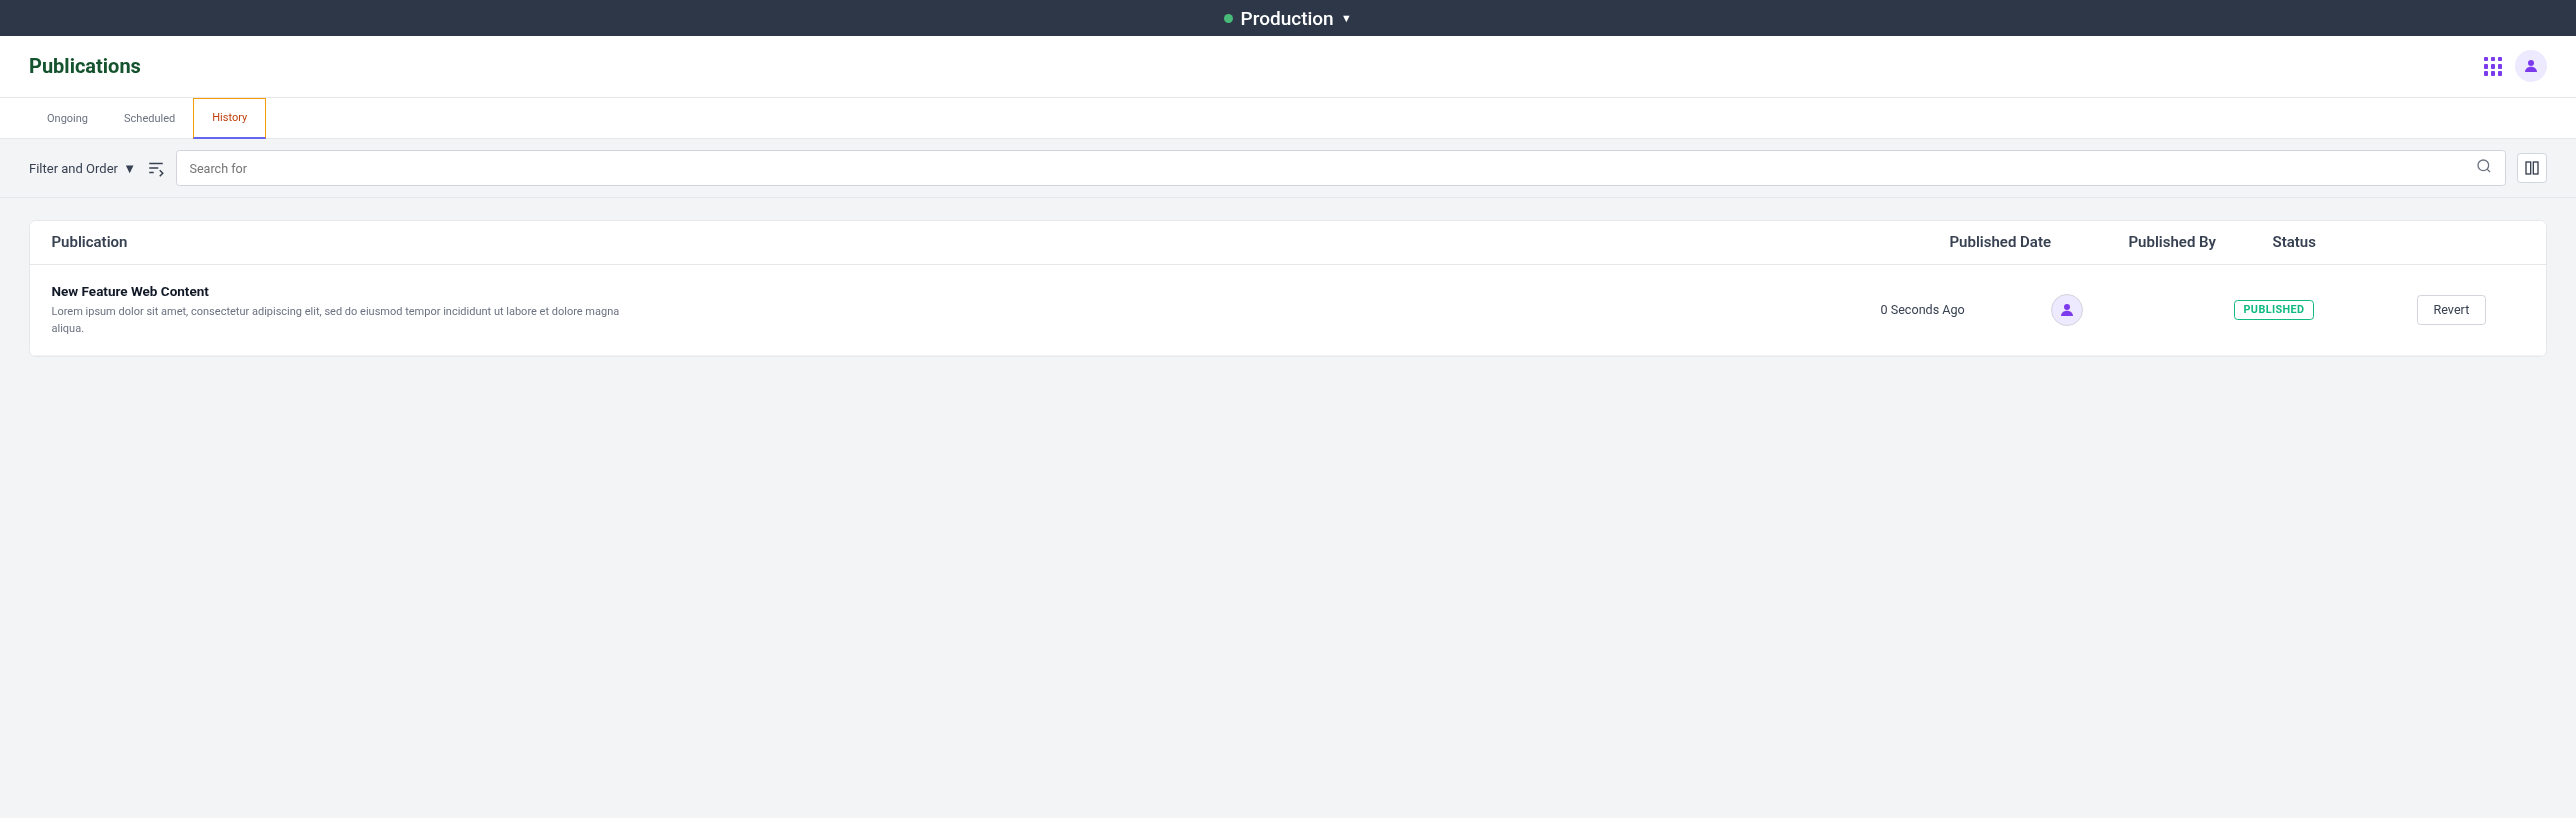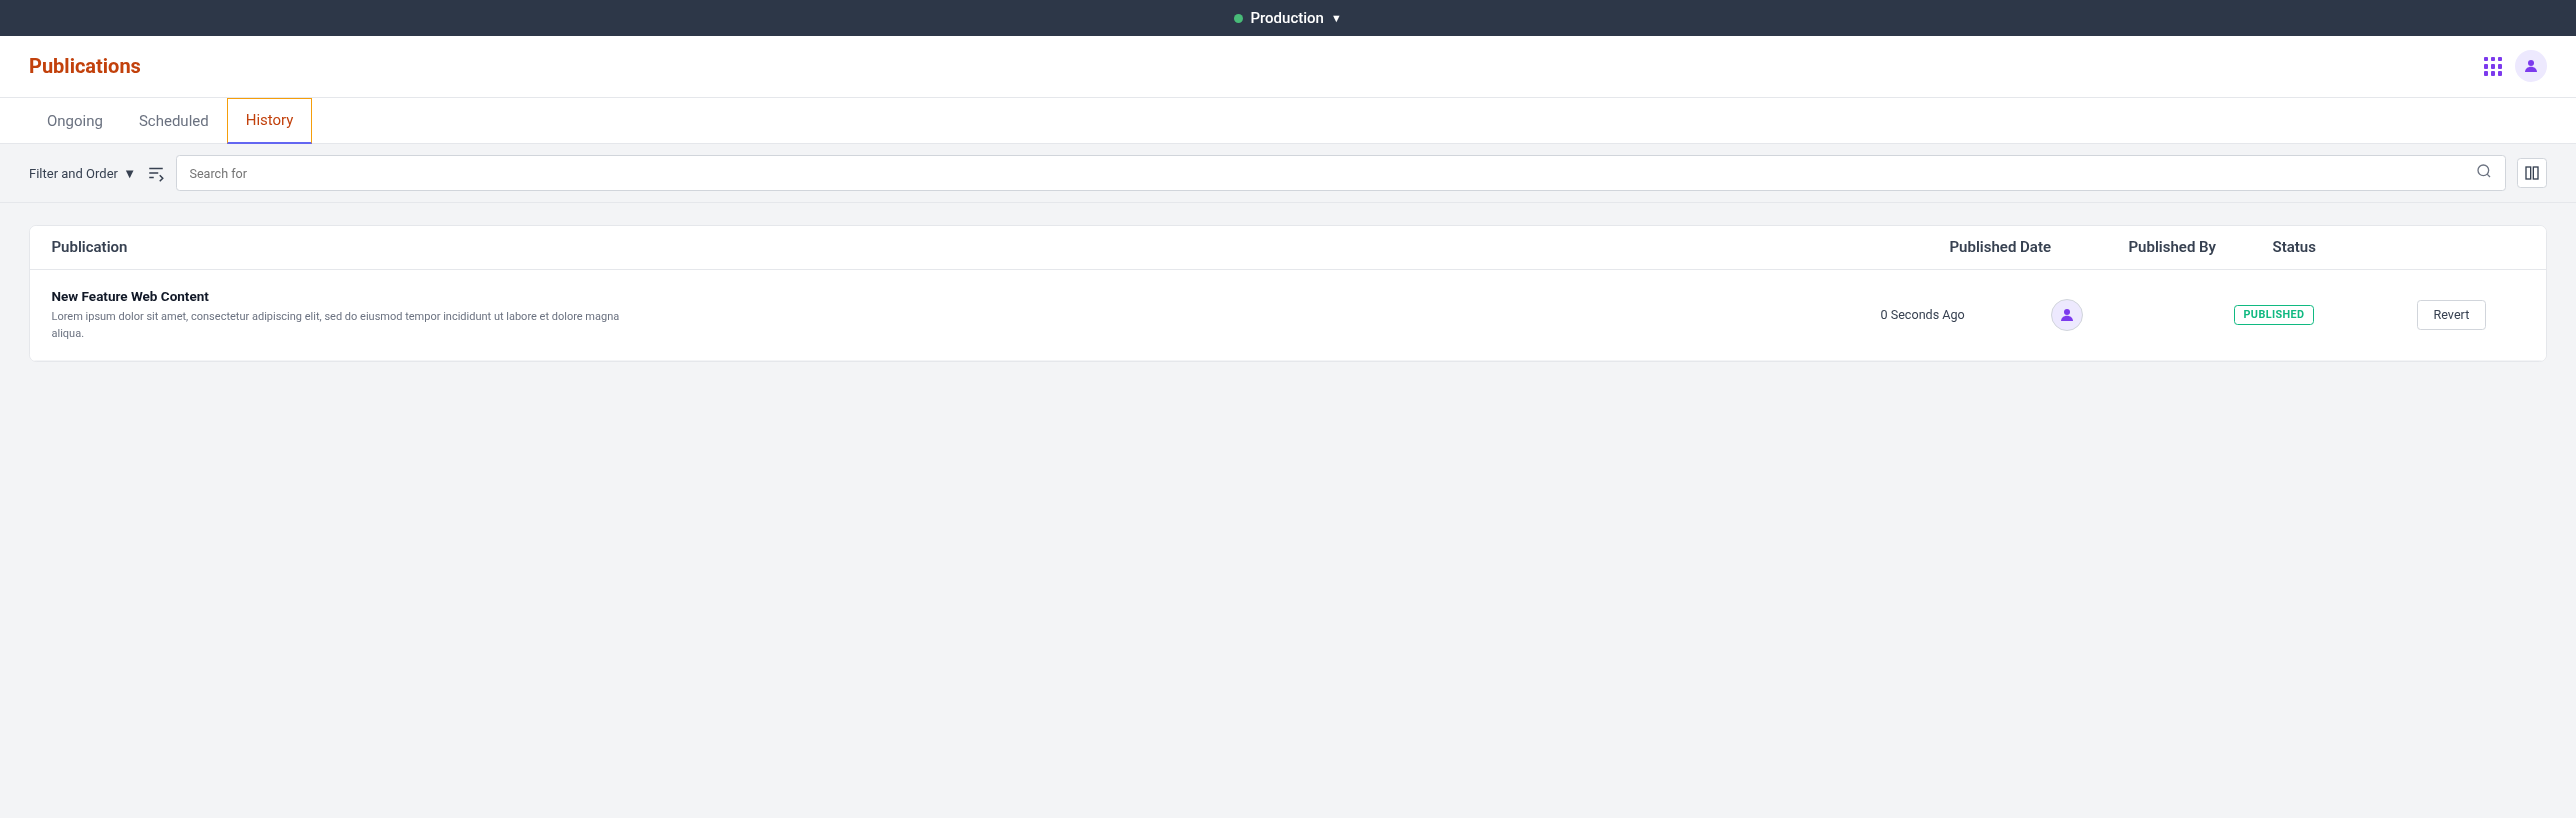--- a/index.html
+++ b/index.html
@@ -15,41 +15,41 @@
       gap: 7.2px;
     }
     .topbar-dot {
       width: 9px; height: 9px;
       border-radius: 50%;
       background: #48bb78;
       display: inline-block;
     }
     .topbar-title {
       color: #fff;
-      font-size: 15px;
+      font-size: 19px;
       font-weight: 500;
     }
     .topbar-chevron {
       color: #fff;
       font-size: 10.8px;
     }
 
     
     .header {
       background: #fff;
       padding: 14.4px 29px;
       display: flex;
       align-items: center;
       justify-content: space-between;
       border-bottom: 0.9px solid #e5e7eb;
     }
     .header-title {
       font-size: 20px;
       font-weight: 700;
-      color: #c2410c;
+      color: #14532d;
     }
     .header-icons {
       display: flex;
       align-items: center;
       gap: 12.6px;
     }
     .grid-icon {
       display: grid;
       grid-template-columns: repeat(3, 4.5px);
       gap: 2.7px;
@@ -74,21 +74,21 @@
     
     .tabs-bar {
       background: #fff;
       padding: 0 29px;
       display: flex;
       align-items: flex-end;
       border-bottom: 0.9px solid #e5e7eb;
     }
     .tab {
       padding: 12.6px 18px;
-      font-size: 15px;
+      font-size: 11px;
       color: #6b7280;
       cursor: pointer;
       border-bottom: 1.8px solid transparent;
       margin-bottom: -0.9px;
       font-weight: 400;
     }
     .tab.active {
       color: #c2410c;
       font-weight: 400;
       border: 1.8px solid #f59e0b;

